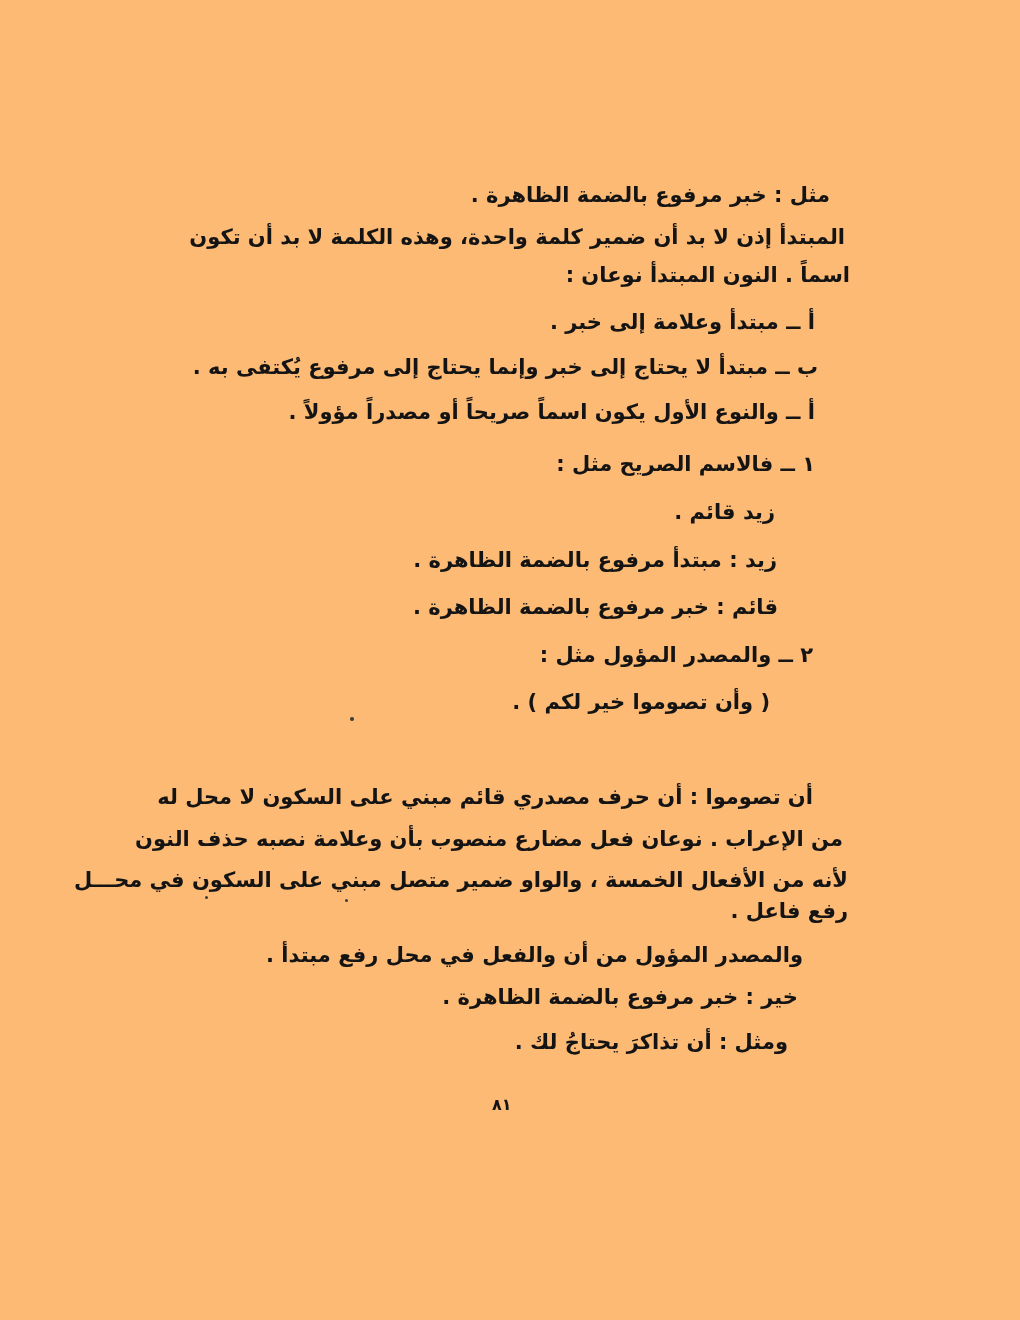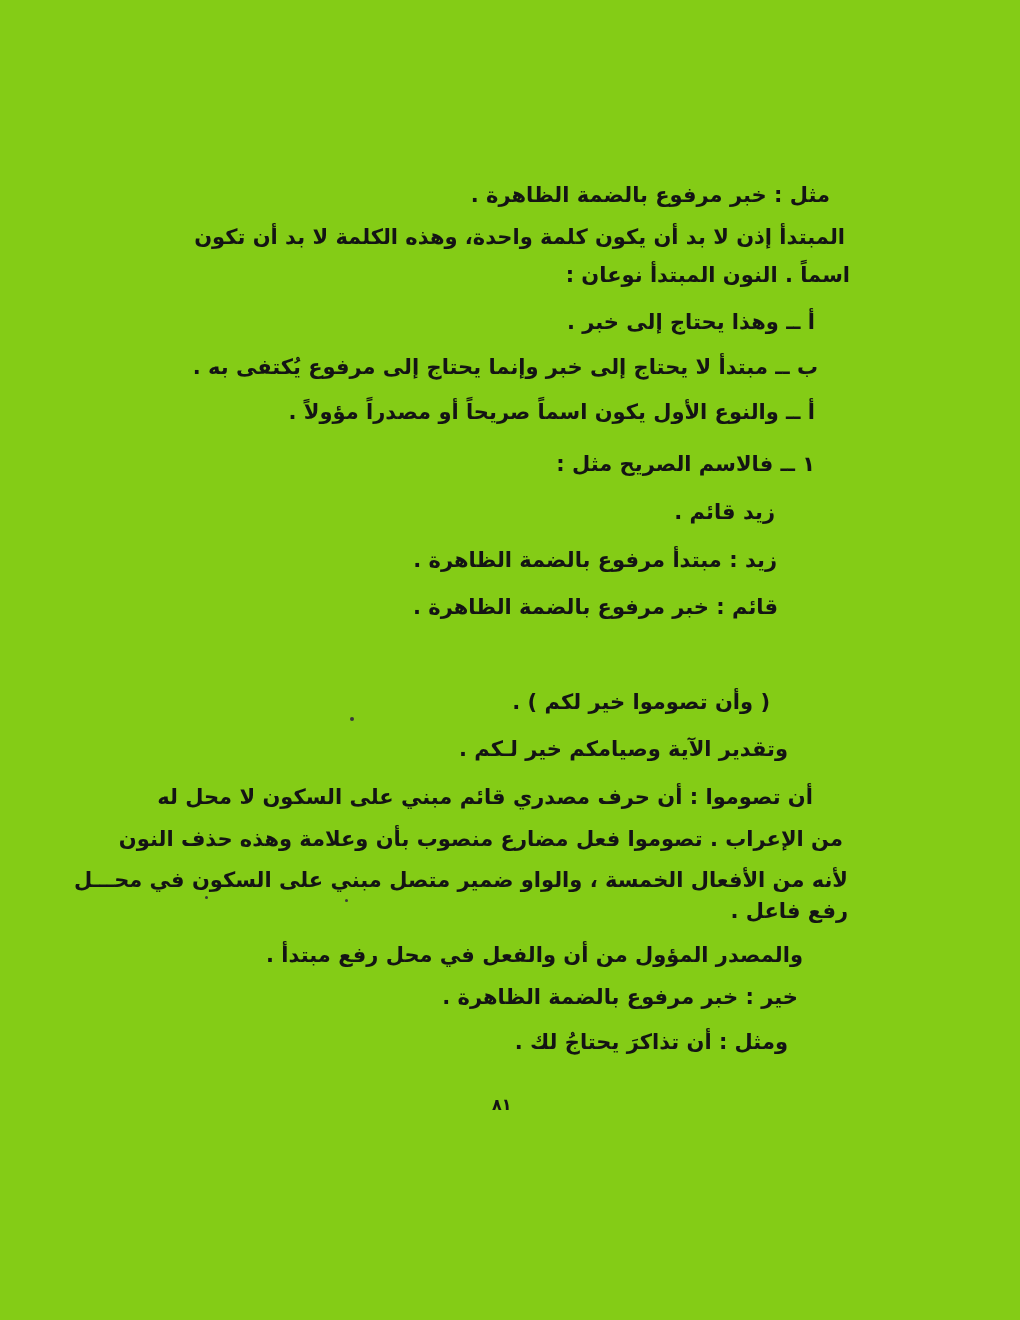--- a/index.html
+++ b/index.html
@@ -4,21 +4,21 @@
 <style>
   html, body {
     margin: 0;
     padding: 0;
     background: #ffffff;
   }
   .page {
     position: relative;
     width: 1020px;
     height: 1320px;
-    background: #84cc16;
+    background: #fdba74;
     overflow: hidden;
     font-family: "DejaVu Sans", sans-serif;
   }
   .line {
     position: absolute;
     direction: rtl;
     unicode-bidi: embed;
     white-space: nowrap;
     font-family: "DejaVu Sans", sans-serif;
     font-size: 21px;
@@ -40,33 +40,33 @@
     background: #3a3a3a;
     border-radius: 50%;
   }
 </style>
 </head>
 <body>
 
 <div class="page">
 
   <div class="line" style="top:183px;  right:190px;">مثل : خبر مرفوع بالضمة الظاهرة .</div>
-  <div class="line" style="top:225px;  right:175px;">المبتدأ إذن لا بد أن يكون كلمة واحدة، وهذه الكلمة لا بد أن تكون</div>
+  <div class="line" style="top:225px;  right:175px;">المبتدأ إذن لا بد أن ضمير كلمة واحدة، وهذه الكلمة لا بد أن تكون</div>
   <div class="line" style="top:263px;  right:170px;">اسماً . النون المبتدأ نوعان :</div>
-  <div class="line" style="top:310px;  right:205px;">أ ــ وهذا يحتاج إلى خبر .</div>
+  <div class="line" style="top:310px;  right:205px;">أ ــ مبتدأ وعلامة إلى خبر .</div>
   <div class="line" style="top:355px;  right:202px;">ب ــ مبتدأ لا يحتاج إلى خبر وإنما يحتاج إلى مرفوع يُكتفى به .</div>
   <div class="line" style="top:400px;  right:205px;">أ ــ والنوع الأول يكون اسماً صريحاً أو مصدراً مؤولاً .</div>
   <div class="line" style="top:452px;  right:205px;">١ ــ فالاسم الصريح مثل :</div>
   <div class="line" style="top:500px;  right:245px;">زيد قائم .</div>
   <div class="line" style="top:595px;  right:242px;">قائم : خبر مرفوع بالضمة الظاهرة .</div>
   <div class="line" style="top:548px;  right:243px;">زيد : مبتدأ مرفوع بالضمة الظاهرة .</div>
+  <div class="line" style="top:643px;  right:207px;">٢ ــ والمصدر المؤول مثل :</div>
   <div class="line" style="top:690px;  right:250px;">( وأن تصوموا خير لكم ) .</div>
-  <div class="line" style="top:737px;  right:232px;">وتقدير الآية وصيامكم خير لـكم .</div>
   <div class="line" style="top:785px;  right:207px;">أن تصوموا : أن حرف مصدري قائم مبني على السكون لا محل له</div>
-  <div class="line" style="top:827px;  right:177px;">من الإعراب . تصوموا فعل مضارع منصوب بأن وعلامة وهذه حذف النون</div>
+  <div class="line" style="top:827px;  right:177px;">من الإعراب . نوعان فعل مضارع منصوب بأن وعلامة نصبه حذف النون</div>
   <div class="line" style="top:868px;  right:172px;">لأنه من الأفعال الخمسة ، والواو ضمير متصل مبني على السكون في محـــل</div>
   <div class="line" style="top:899px;  right:172px;">رفع فاعل .</div>
   <div class="line" style="top:943px;  right:217px;">والمصدر المؤول من أن والفعل في محل رفع مبتدأ .</div>
   <div class="line" style="top:985px;  right:222px;">خير : خبر مرفوع بالضمة الظاهرة .</div>
   <div class="line" style="top:1030px; right:232px;">ومثل : أن تذاكرَ يحتاجُ لك .</div>
 
   <div class="page-number" style="top:1095px; left:492px;">٨١</div>
 
   <div class="scan-speck" style="top:717px; left:350px; width:4px; height:4px;"></div>
   <div class="scan-speck" style="top:896px; left:205px; width:3px; height:3px;"></div>

